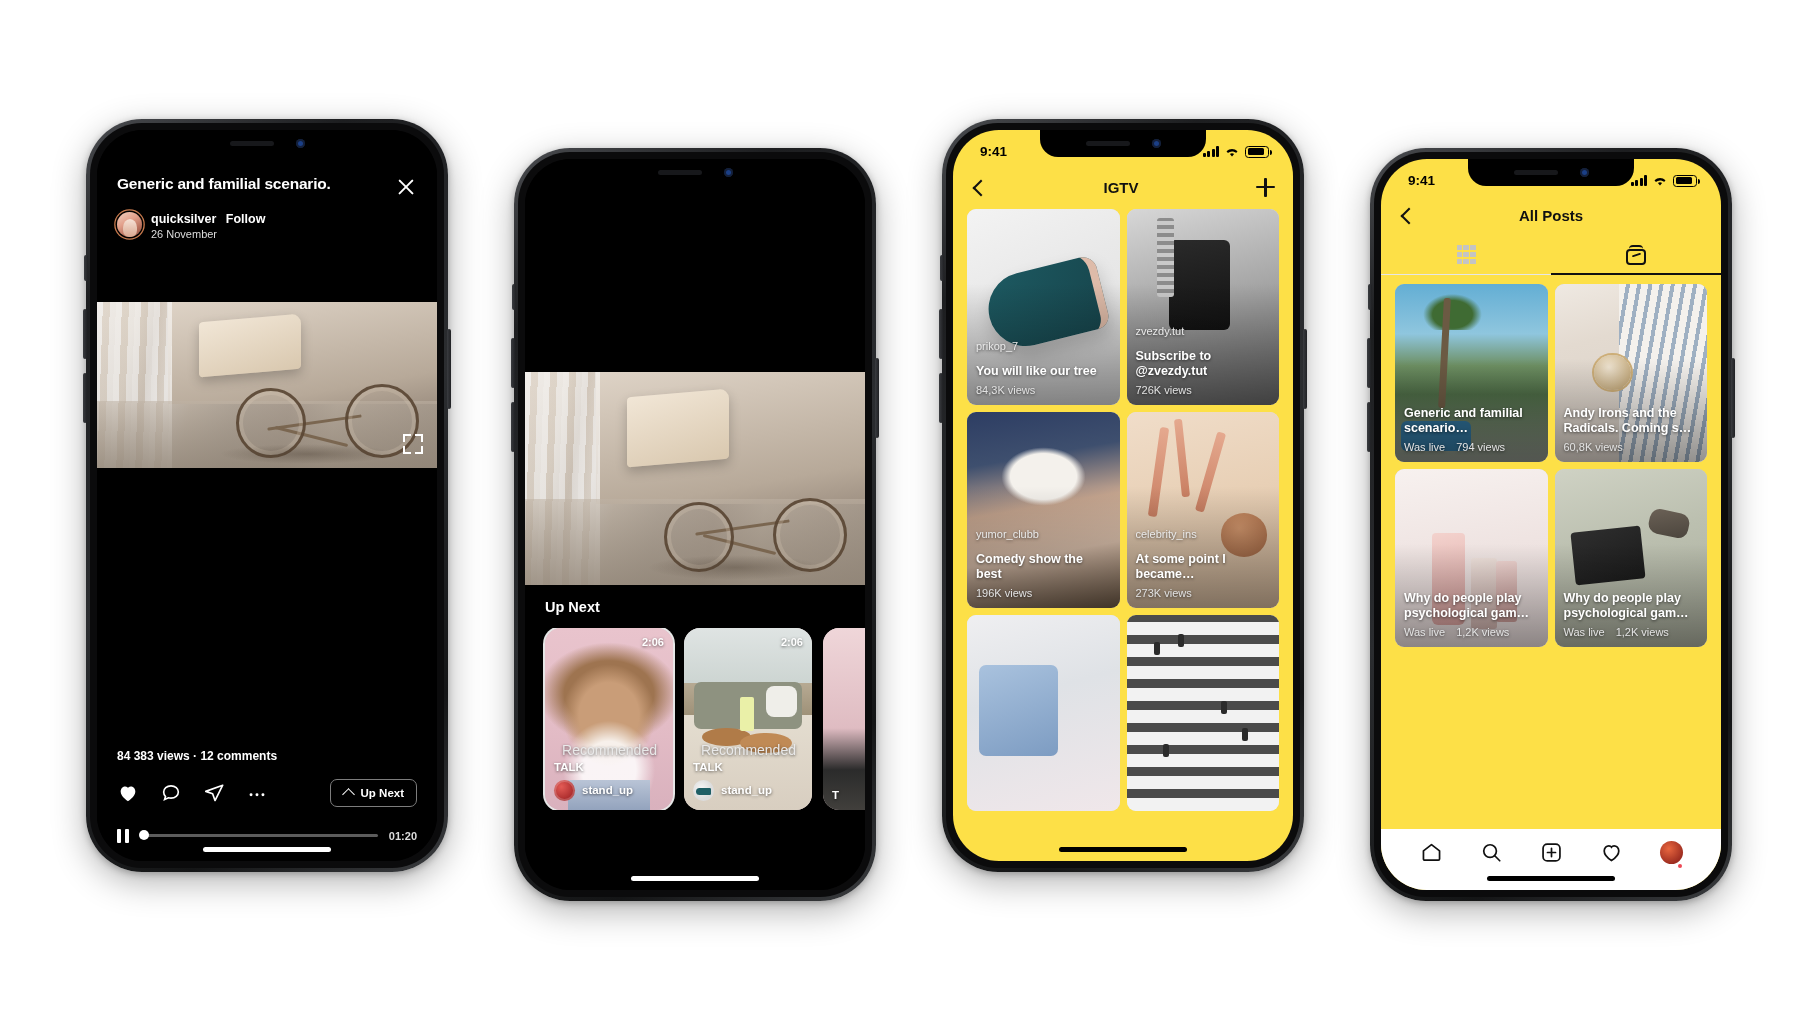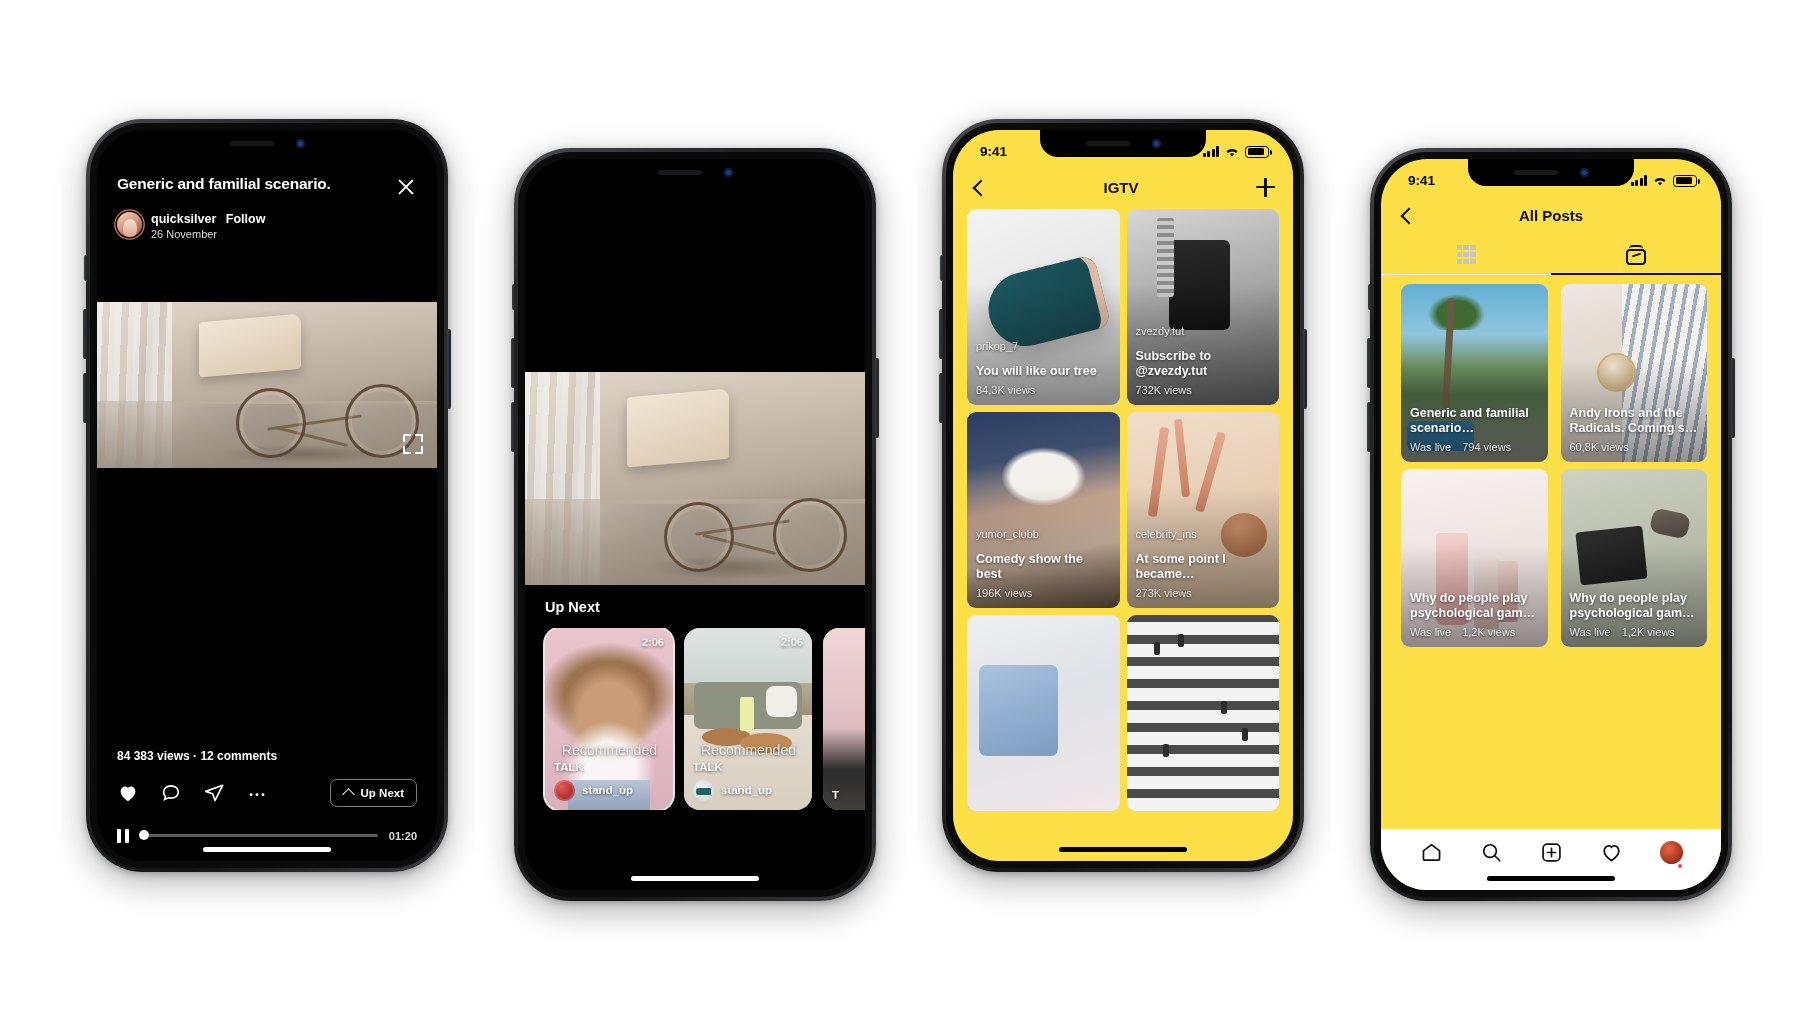--- a/index.html
+++ b/index.html
@@ -236,21 +236,21 @@
   .tab { flex:1; display:flex; align-items:center; justify-content:center; height:38px; cursor:pointer; position:relative; }
   .tab.active::after { content:""; position:absolute; left:0; right:0; bottom:-1px; height:1.6px; background:#111; }
   .grid-ic { width:19px; height:19px; display:grid; grid-template-columns:repeat(3,1fr); grid-template-rows:repeat(3,1fr); gap:1.6px; }
   .grid-ic i { background:#c4c4c4; border-radius:.5px; }
   .igtv-ic { width:20px; height:20px; position:relative; }
   .igtv-ic .bx { position:absolute; left:0; bottom:0; width:20px; height:16px; border:2px solid #111; border-radius:4px; }
   .igtv-ic .an { position:absolute; left:3px; top:0; width:14px; height:5px; border-top:2px solid #111; border-radius:4px 4px 0 0; transform:rotate(0deg); }
   .igtv-ic .pl { position:absolute; left:5.5px; top:9px; width:9px; height:2px; background:#111; transform:rotate(-18deg); border-radius:1px; }
 
   .pgrid { display:grid; grid-template-columns:1fr 1fr; gap:7px; padding:9px 14px 0 14px; }
-  .pcard { position:relative; height:178px; border-radius:9px; overflow:hidden; cursor:pointer; background:#ccc;margin-left:6px; }
+  .pcard { position:relative; height:178px; border-radius:9px; overflow:hidden; cursor:pointer; background:#ccc; }
   .pcard .shade { position:absolute; inset:0; background: linear-gradient(180deg, transparent 42%, rgba(0,0,0,.40) 100%); }
   .pcard .cap { position:absolute; left:9px; right:8px; bottom:9px; }
   .pcard .ct { color:#fff; font-size:12.5px; font-weight:bold; line-height:1.18; text-shadow:0 1px 3px rgba(0,0,0,.6); }
   .pcard .row2 { display:flex; align-items:center; gap:11px; margin-top:5px; }
   .pcard .lbl { color:#e4e4e4; font-size:11px; text-shadow:0 1px 3px rgba(0,0,0,.6); }
 
   .img-palm { background: linear-gradient(180deg,#63aed4 0%,#8fc6de 28%,#6d8f62 46%,#4d6b46 62%,#8a8f86 100%); position:relative; }
   .img-palm .trunk { position:absolute; left:30%; top:8%; width:7px; height:62%; background:#6b5a43; border-radius:3px; transform:rotate(3deg); }
   .img-palm .fr { position:absolute; left:16%; top:4%; width:44%; height:22%;
     background: radial-gradient(ellipse at 50% 60%, #3f6b33 0 42%, transparent 62%); }
@@ -510,21 +510,21 @@
               <div class="cv">84,3K views</div>
             </div>
           </div>
 
           <div class="vcard">
             <div class="img-bag" style="position:absolute;inset:0"></div>
             <div class="shade"></div>
             <div class="cap">
               <div class="cu">zvezdy.tut</div>
               <div class="ct">Subscribe to @zvezdy.tut</div>
-              <div class="cv">732K views</div>
+              <div class="cv">726K views</div>
             </div>
           </div>
 
           <div class="vcard">
             <div class="img-feet" style="position:absolute;inset:0"></div>
             <div class="shade"></div>
             <div class="cap">
               <div class="cu">yumor_clubb</div>
               <div class="ct">Comedy show the best</div>
               <div class="cv">196K views</div>

